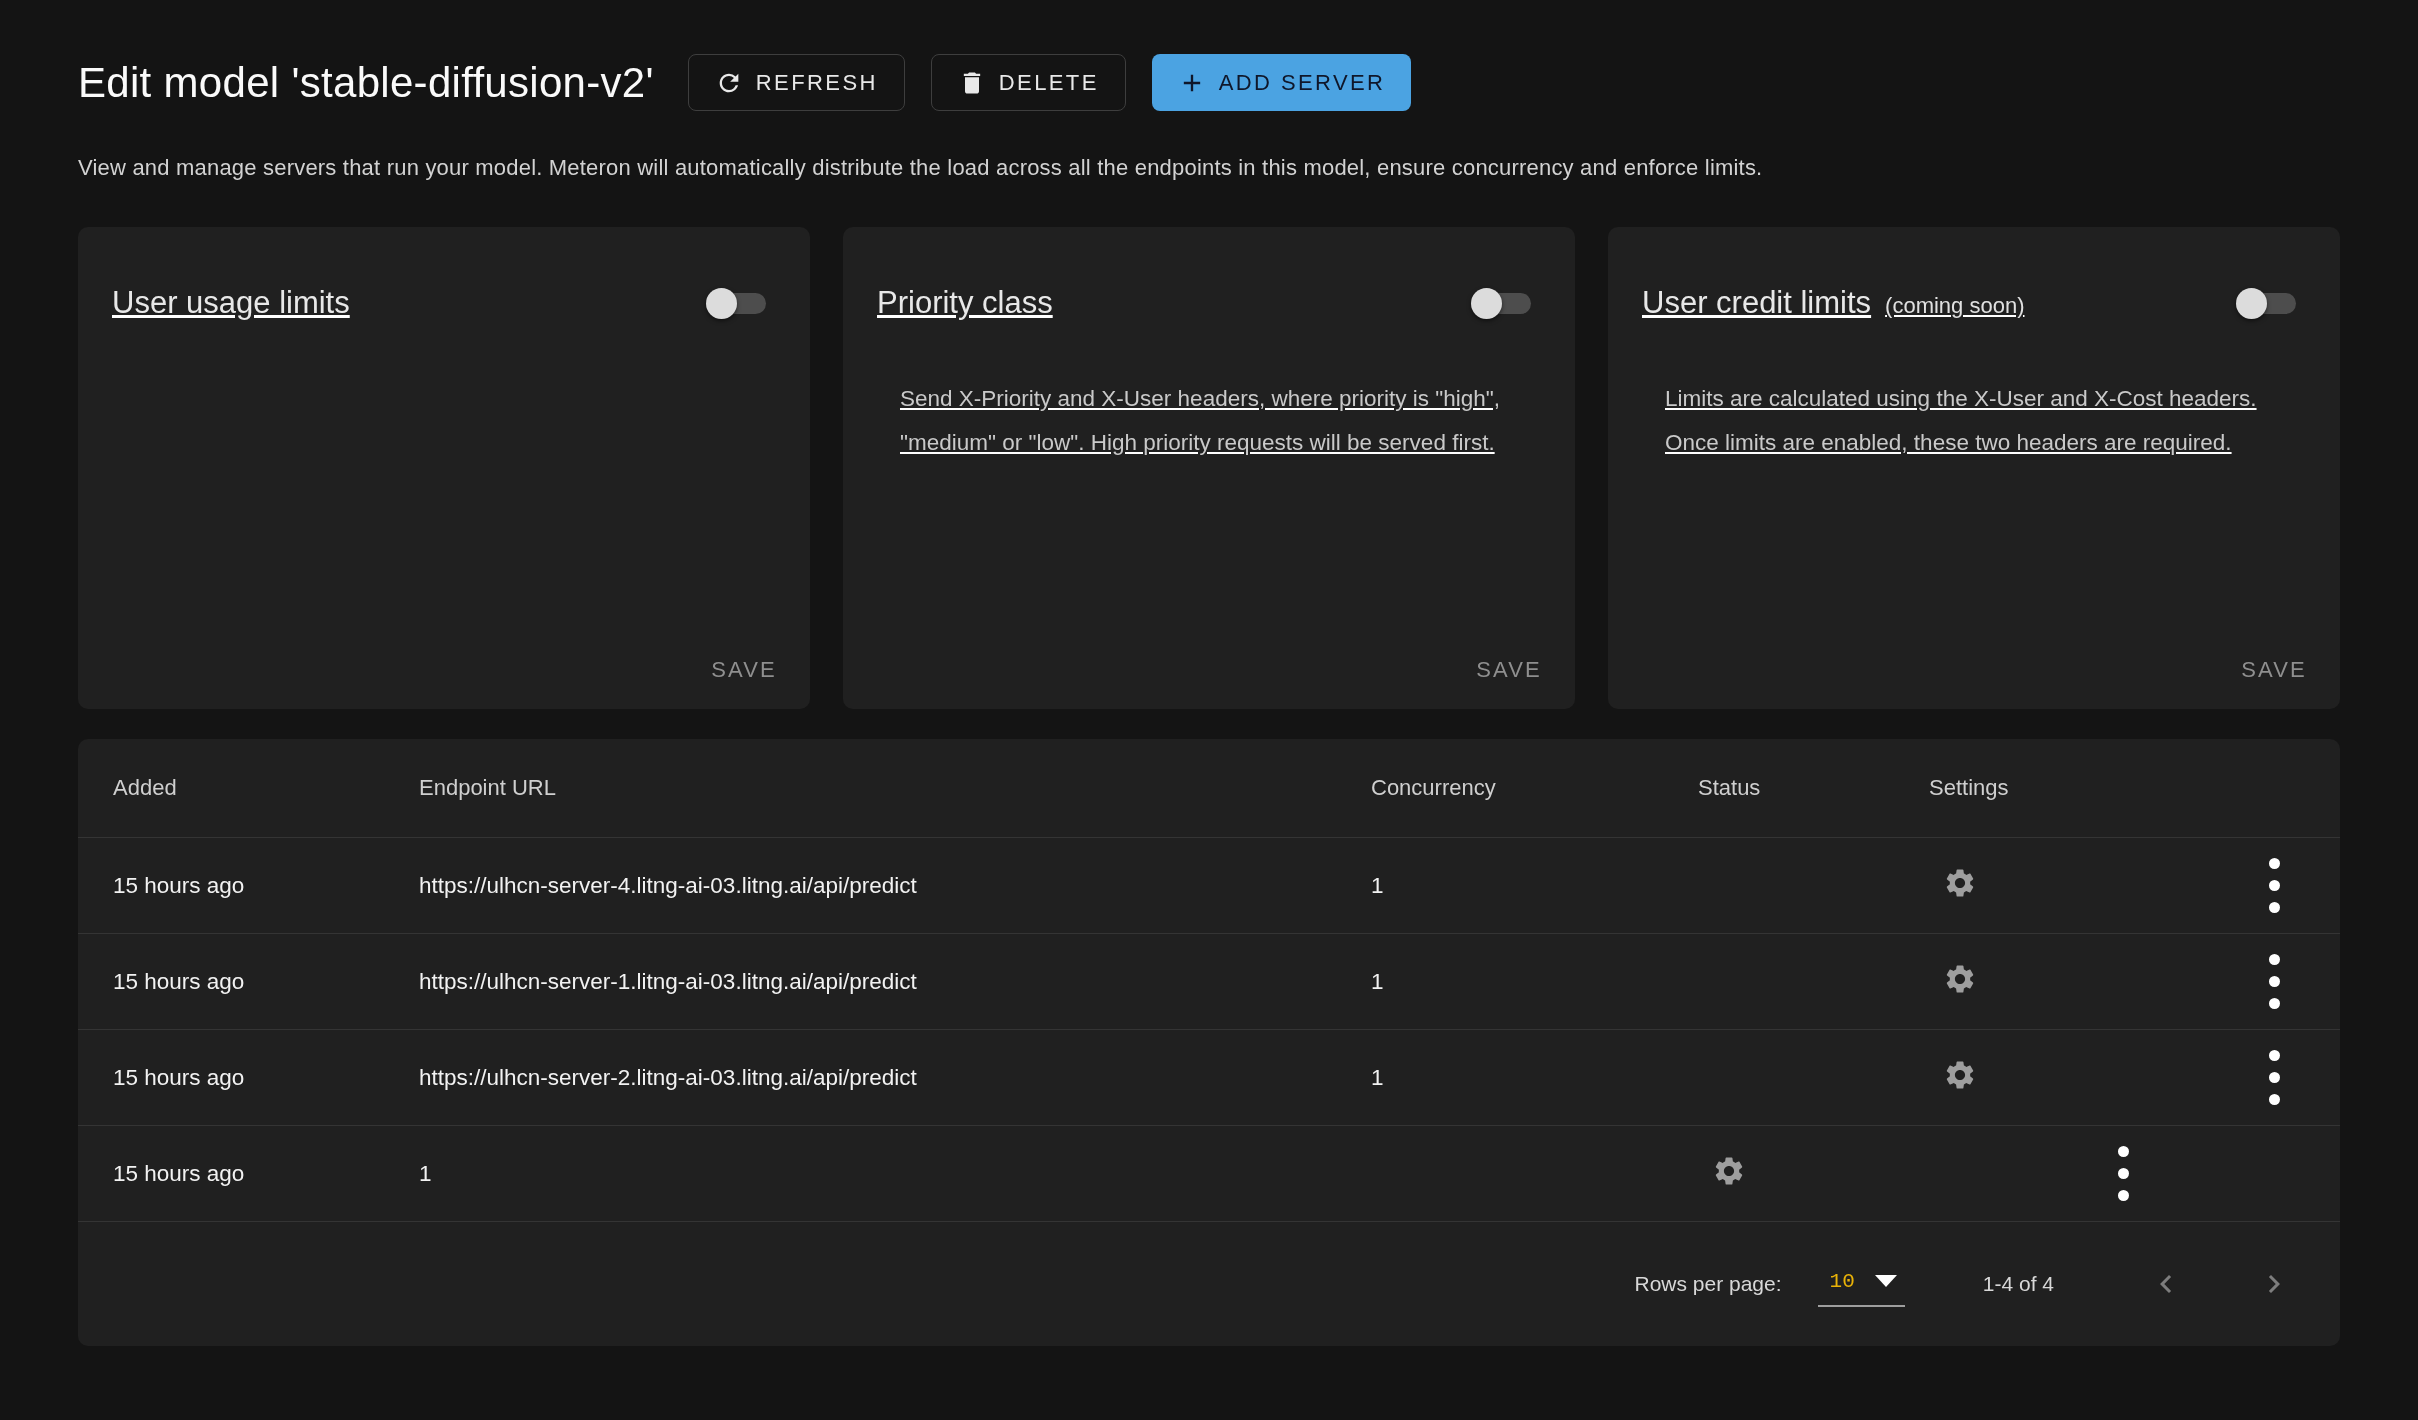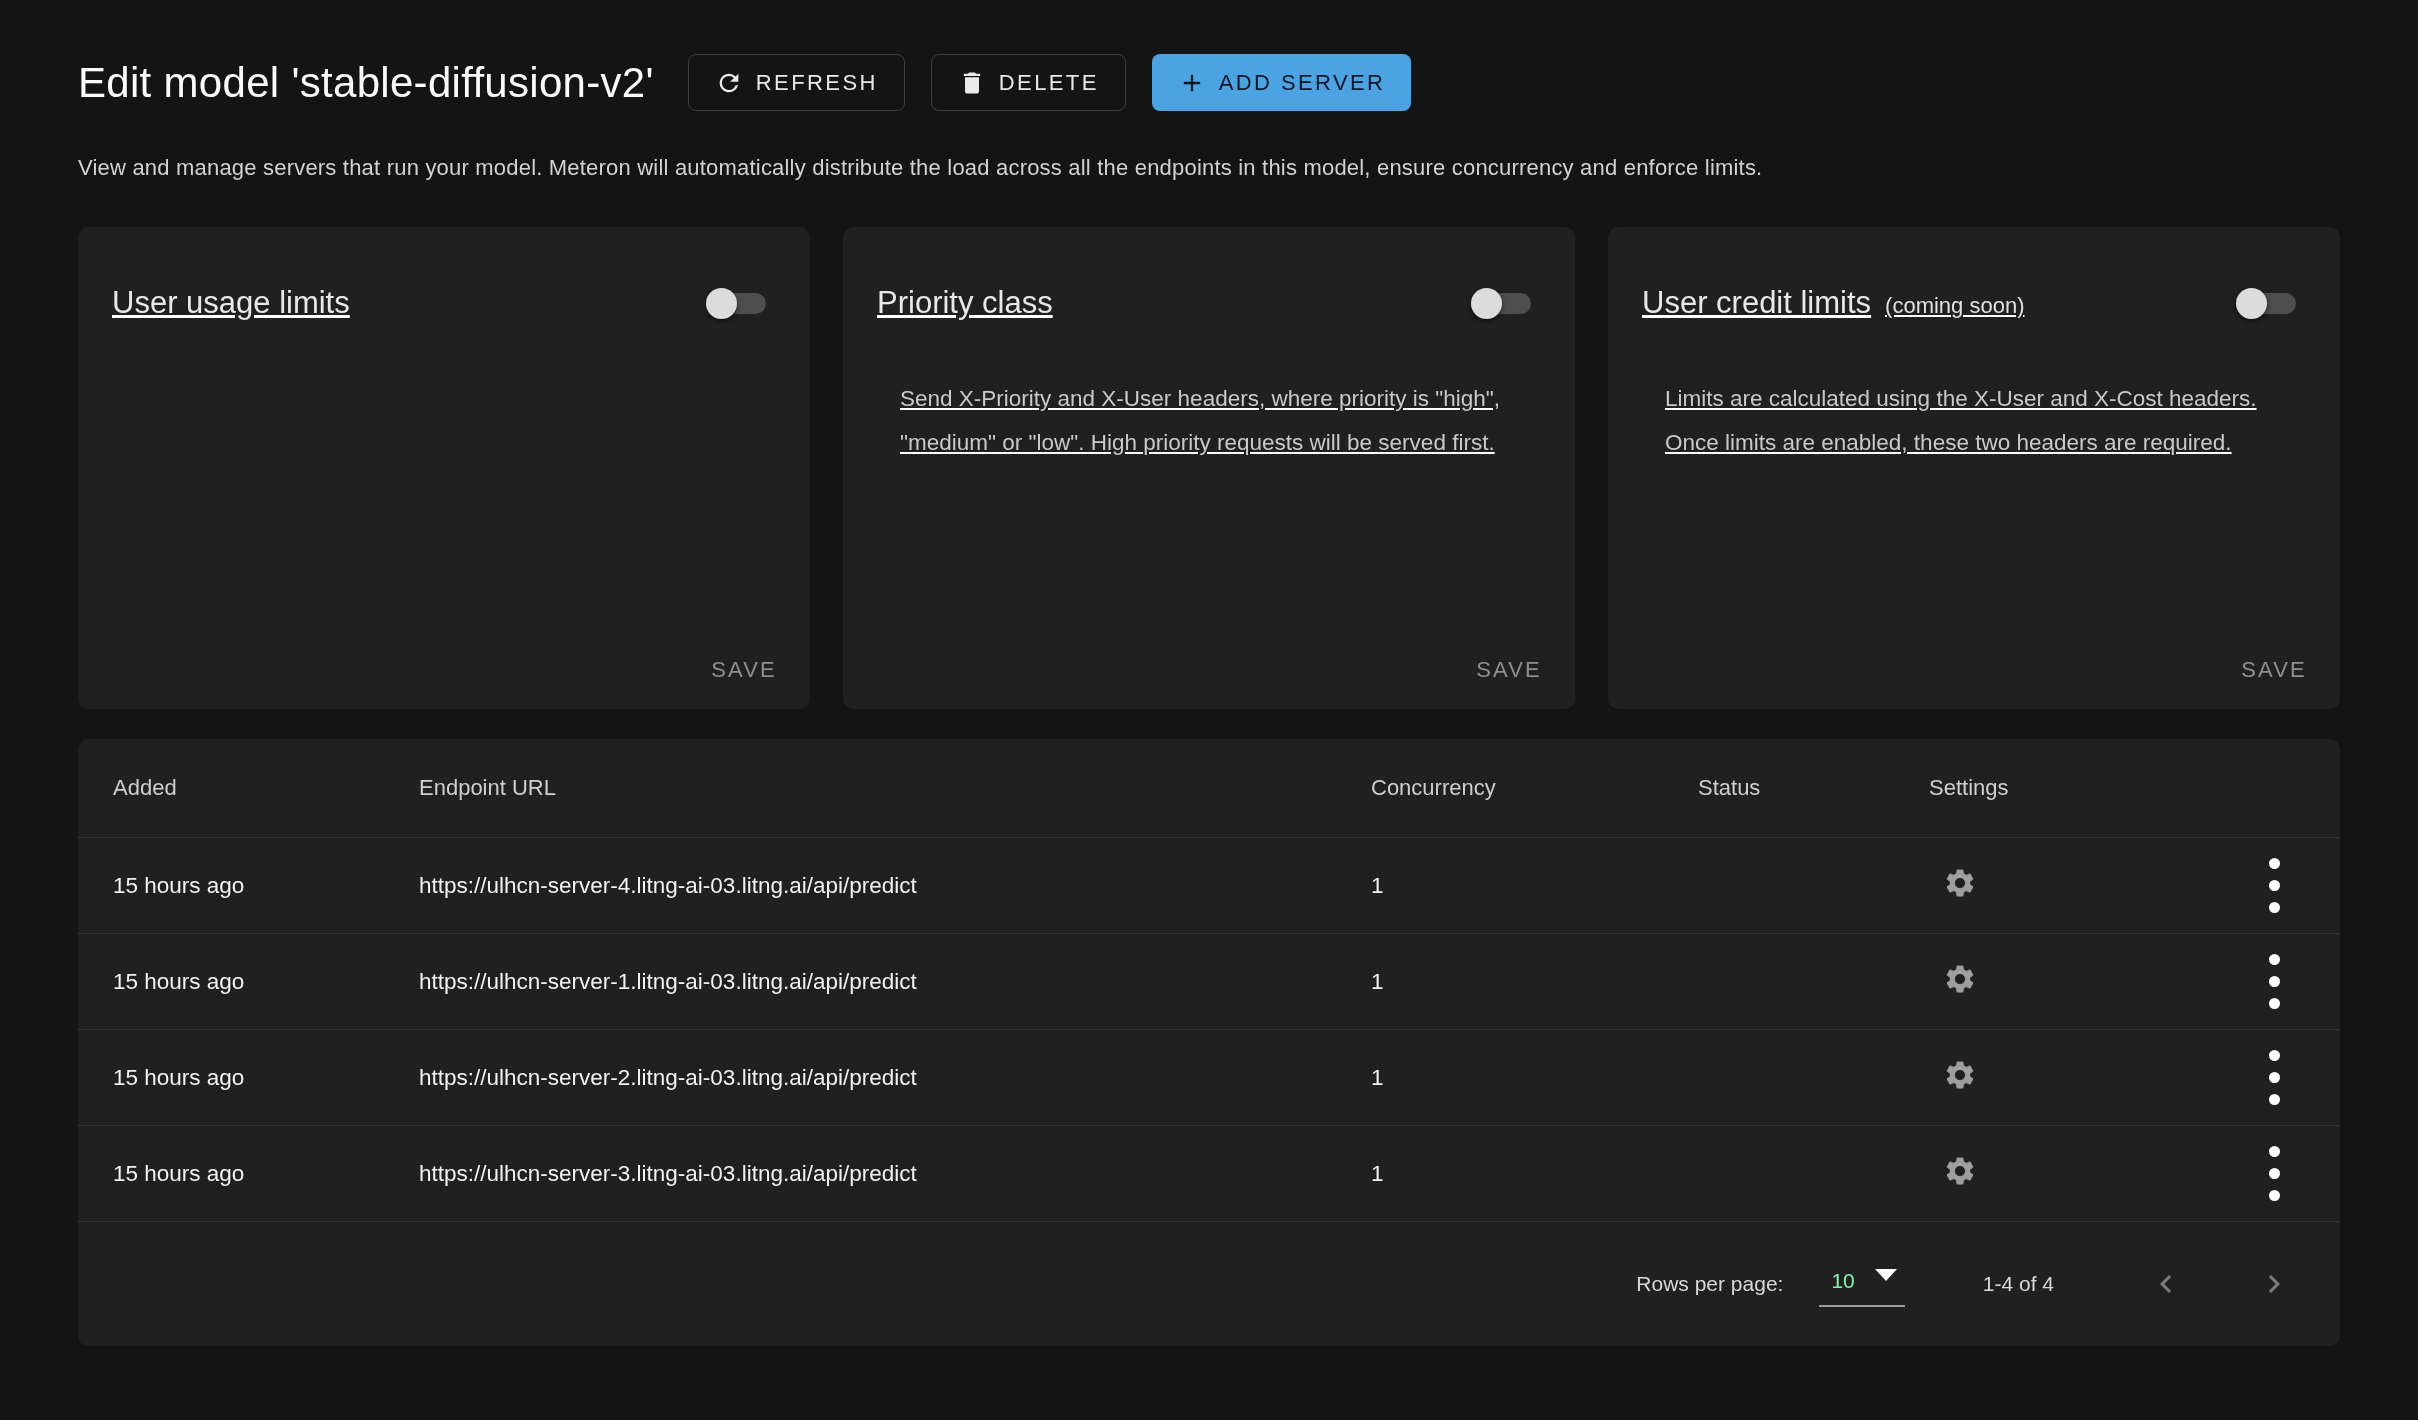--- a/index.html
+++ b/index.html
@@ -78,24 +78,24 @@
   .kebab { display: flex; flex-direction: column; align-items: center; gap: 11px; cursor: pointer; background: none; border: none; padding: 4px; }
   .kebab i { width: 11px; height: 11px; border-radius: 50%; background: #ffffff; display: block; }
 
   
   .pagination {
     height: 125px; display: flex; align-items: center; justify-content: flex-end;
     font-size: 21px; color: #d8d8d8; border-top: 1px solid #343434;
   }
   .rpp-label { margin-right: 36px; }
   .rpp-select {
-    display: inline-flex; cursor: pointer;
-    border: none; background: none; color: #86efac;
+    display: inline-flex; align-items: center; cursor: pointer;
+    border: none; background: none; color: #eab308;
     border-bottom: 2px solid #9e9e9e; padding: 8px 8px 12px 12px; margin-right: 78px;
-    font-size: 21px; font-family: Liberation Sans, sans-serif;
+    font-size: 21px; font-family: Liberation Mono, monospace;
   }
   .rpp-value { margin-right: 20px; }
   .dd-arrow { width: 0; height: 0; border-left: 11px solid transparent; border-right: 11px solid transparent; border-top: 12px solid #ffffff; }
   .range-label { margin-right: 86px; }
   .pager-btn { background: none; border: none; color: #7d7d7d; cursor: pointer; display: inline-flex; padding: 8px; }
   .pager-btn.prev { margin-right: 56px; }
   .pager-btn.next { margin-right: 40px; }
 
   svg { display: block; }
 </style>
@@ -265,21 +265,20 @@
                 <i></i>
                 <i></i>
                 <i></i>
               </span>
           </button>
         </div>
       </div>
 
       <div class="tgrid trow">
         <div>15 hours ago</div>
-        <div>https://ulhcn-server-3.litng-ai-03.litng.ai/api/predict</div>
         <div>1</div>
         <div><span class="status-dot" style="background: rgb(103, 205, 110);"></span></div>
         <div>
           <button class="gear-btn">
             <span>
               <svg width="34" height="34" viewBox="0 0 24 24" fill="currentColor">
                   <path d="M19.14 12.94c.04-.3.06-.61.06-.94 0-.32-.02-.64-.07-.94l2.03-1.58c.18-.14.23-.41.12-.61l-1.92-3.32c-.12-.22-.37-.29-.59-.22l-2.39.96c-.5-.38-1.03-.7-1.62-.94l-.36-2.54c-.04-.24-.24-.41-.48-.41h-3.84c-.24 0-.43.17-.47.41l-.36 2.54c-.59.24-1.13.57-1.62.94l-2.39-.96c-.22-.08-.47 0-.59.22L2.74 8.87c-.12.21-.08.47.12.61l2.03 1.58c-.05.3-.09.63-.09.94s.02.64.07.94l-2.03 1.58c-.18.14-.23.41-.12.61l1.92 3.32c.12.22.37.29.59.22l2.39-.96c.5.38 1.03.7 1.62.94l.36 2.54c.05.24.24.41.48.41h3.84c.24 0 .44-.17.47-.41l.36-2.54c.59-.24 1.13-.56 1.62-.94l2.39.96c.22.08.47 0 .59-.22l1.92-3.32c.12-.22.07-.47-.12-.61l-2.01-1.58zM12 15.6c-1.98 0-3.6-1.62-3.6-3.6s1.62-3.6 3.6-3.6 3.6 1.62 3.6 3.6-1.62 3.6-3.6 3.6z"></path>
                 </svg>
             </span>
           </button>

